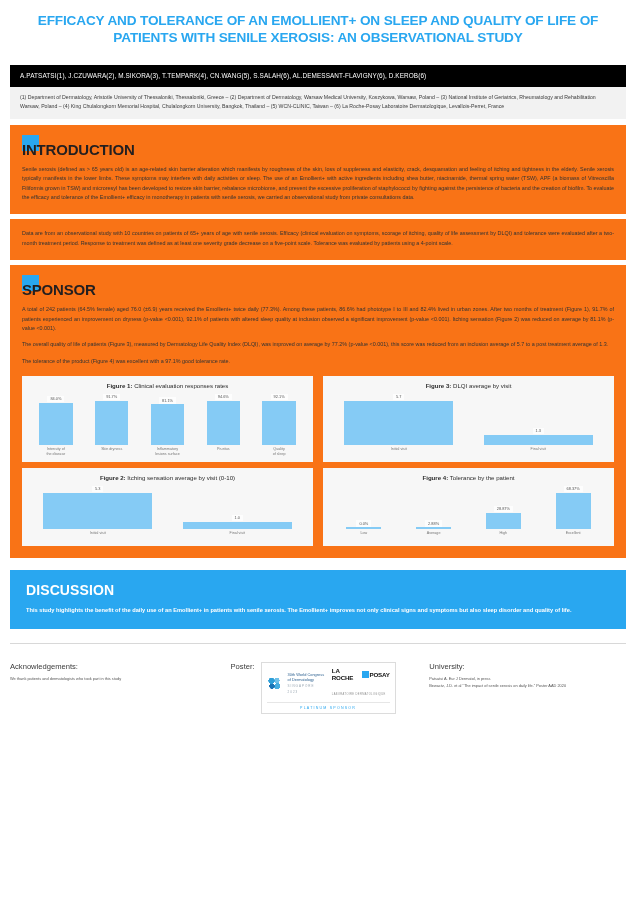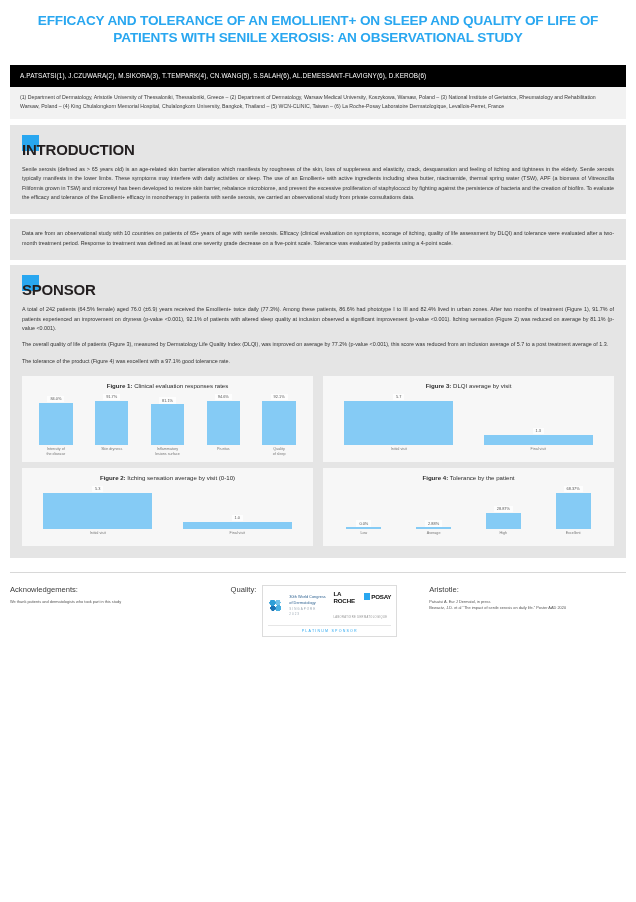--- a/index.html
+++ b/index.html
@@ -40,21 +40,21 @@
     background: #f2f2f2;
     padding: 6px 10px 8px 10px;
     font-size: 5.2px;
     line-height: 1.65;
     color: #3a3a3a;
   }
 
   
   .section {
     margin: 6px 10px 0 10px;
-    background: #e5e5e5;
+    background: #f97316;
     padding: 10px 12px 12px 12px;
   }
   .section.tight { margin-top: 5px; }
   .sec-head { position: relative; margin-bottom: 7px; }
   .sec-tab {
     width: 17px; height: 16px;
     background: #29a7f0;
     display: block;
     margin-bottom: -9px;
   }
@@ -153,21 +153,21 @@
   .disc-text {
     font-size: 5.7px;
     font-weight: bold;
     line-height: 1.8;
   }
 
   
   .footer {
     margin: 14px 10px 0 10px;
     border-top: 1px solid #d8d8d8;
-    padding-top: 12px;
+    padding-top: 18px;
     display: grid;
     grid-template-columns: 1.05fr 1fr 1fr;
     gap: 8px;
   }
   .foot-head {
     font-size: 7.6px;
     color: #3b3b3b;
     margin-bottom: 5px;
   }
   .foot-text { font-size: 3.9px; color: #555; line-height: 1.7; }
@@ -337,29 +337,33 @@
             <div class="bar-slot">
               <div class="bar-val">68.37%</div>
               <div class="bar" style="background: rgb(133, 203, 245); height: 38.2872px;"></div>
               <div class="bar-cat">Excellent</div>
             </div>
           </div>
       </div>
     </div>
   </div>
 
+  <div class="discussion">
+    <div class="disc-title">DISCUSSION</div>
+    <div class="disc-text">This study highlights the benefit of the daily use of an Emollient+ in patients with senile xerosis. The Emollient+ improves not only clinical signs and symptoms but also sleep disorder and quality of life.</div>
+  </div>
 
   <div class="footer">
     <div class="foot-col">
       <div class="foot-head">Acknowledgements:</div>
       <div class="foot-text">We thank patients and dermatologists who took part in this study</div>
     </div>
 
     <div class="foot-col mid">
-      <div class="funding-label">Quality:</div>
+      <div class="funding-label">Poster:</div>
       <div class="logo-box">
         <div class="logo-row">
           <span class="wcd-mark"></span>
           <span class="wcd-text">
             <span>30th World Congress</span><br>
             <span>of Dermatology</span><br>
             <span class="sm">SINGAPORE 2023</span>
           </span>
           <span>
             <span class="lrp">
@@ -368,19 +372,19 @@
               <span>POSAY</span>
             </span>
             <span class="lrp-sub">LABORATOIRE DERMATOLOGIQUE</span>
           </span>
         </div>
         <div class="sponsor">PLATINUM SPONSOR</div>
       </div>
     </div>
 
     <div class="foot-col">
-      <div class="foot-head">Aristotle:</div>
+      <div class="foot-head">University:</div>
       <div class="foot-text">Patsatsi A. Eur J Dermatol, in press</div>
       <div class="foot-text">Bewactz, J.D. et al "The impact of senile xerosis on daily life." Poster AAD 2020</div>
     </div>
   </div>
 
 </div>
 
 </body></html>

